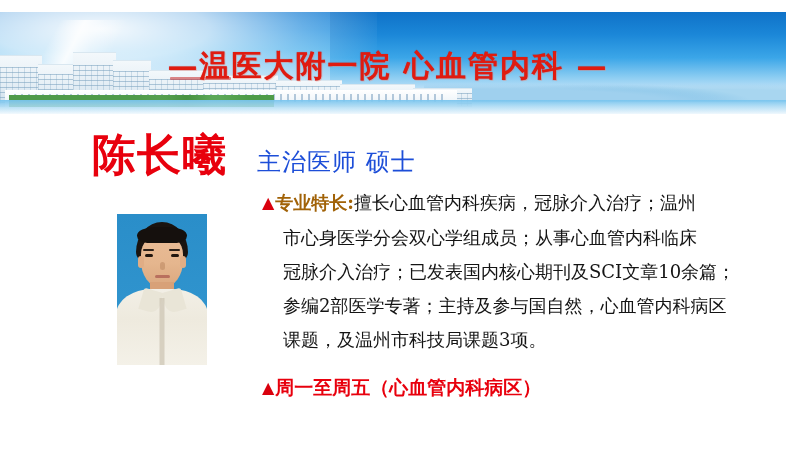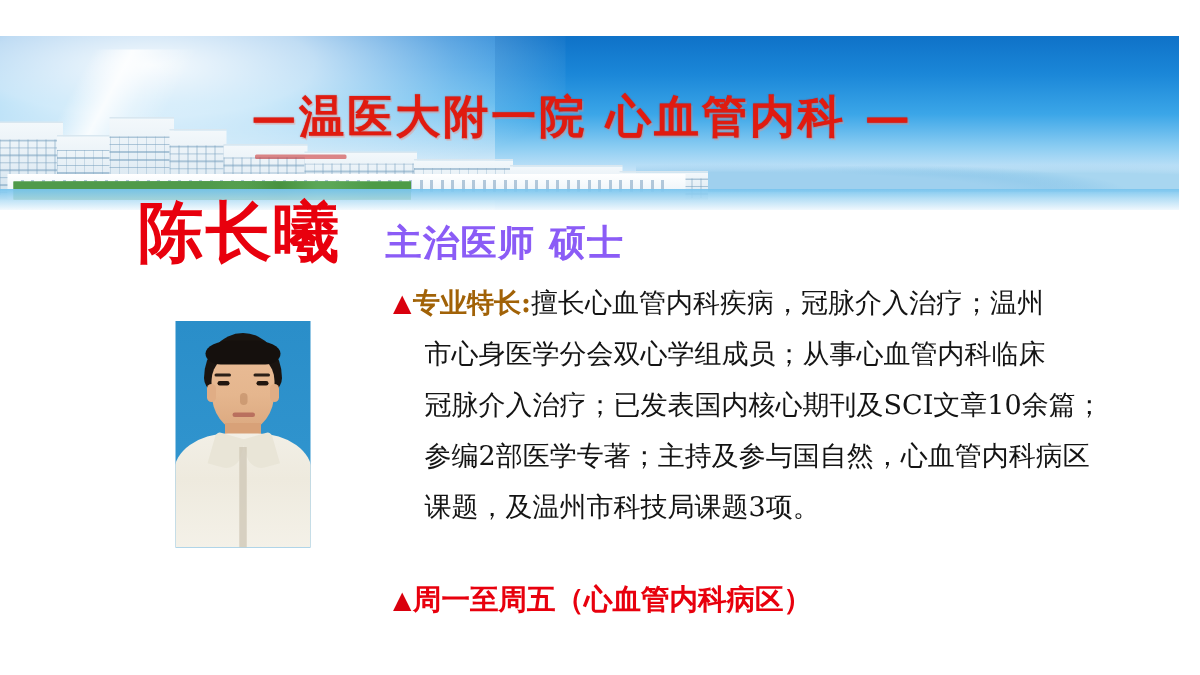--- a/index.html
+++ b/index.html
@@ -12,23 +12,23 @@
     background: #ffffff;
     font-family: "Liberation Serif", "DejaVu Serif", serif;
     overflow: hidden;
     position: relative;
   }
 
   
   #banner {
     position: absolute;
     left: 0;
-    top: 24px;
+    top: 12px;
     width: 786px;
-    height: 116px;
+    height: 102px;
     overflow: hidden;
     background: linear-gradient(to bottom,
         #1a7fd4 0%,
         #2a93e0 18%,
         #4fb2ec 38%,
         #9ed4f4 58%,
         #cfe8f8 72%,
         #ebf5fc 85%,
         #ffffff 100%);
   }
@@ -208,23 +208,23 @@
   #doctor-name {
     font-family: "DejaVu Serif", "Liberation Serif", serif;
     font-weight: bold;
     font-size: 44px;
     color: #e8000d;
     letter-spacing: 1px;
   }
   #doctor-title {
     margin-left: 30px;
     font-family: "DejaVu Serif", "Liberation Serif", serif;
-    font-weight: bold;
+    font-weight: normal;
     font-size: 24px;
-    color: #8b5cf6;
+    color: #1d4ed8;
     letter-spacing: 1px;
   }
 
   
   #portrait {
     position: absolute;
     left: 117px;
     top: 214px;
     width: 90px;
     height: 151px;
@@ -382,21 +382,20 @@
   }
   #schedule {
     position: absolute;
     left: 262px;
     top: 375px;
     font-family: "DejaVu Serif", "Liberation Serif", serif;
     font-size: 19px;
     font-weight: bold;
     color: #e8000d;
     white-space: nowrap;
-    margin-top: 12px;
   }
 </style>
 </head>
 <body>
 
 <div id="banner">
   <div class="sky-deep"></div>
   <div class="bloom"></div>
   <div class="ray"></div>
   <div class="mountain"></div>

